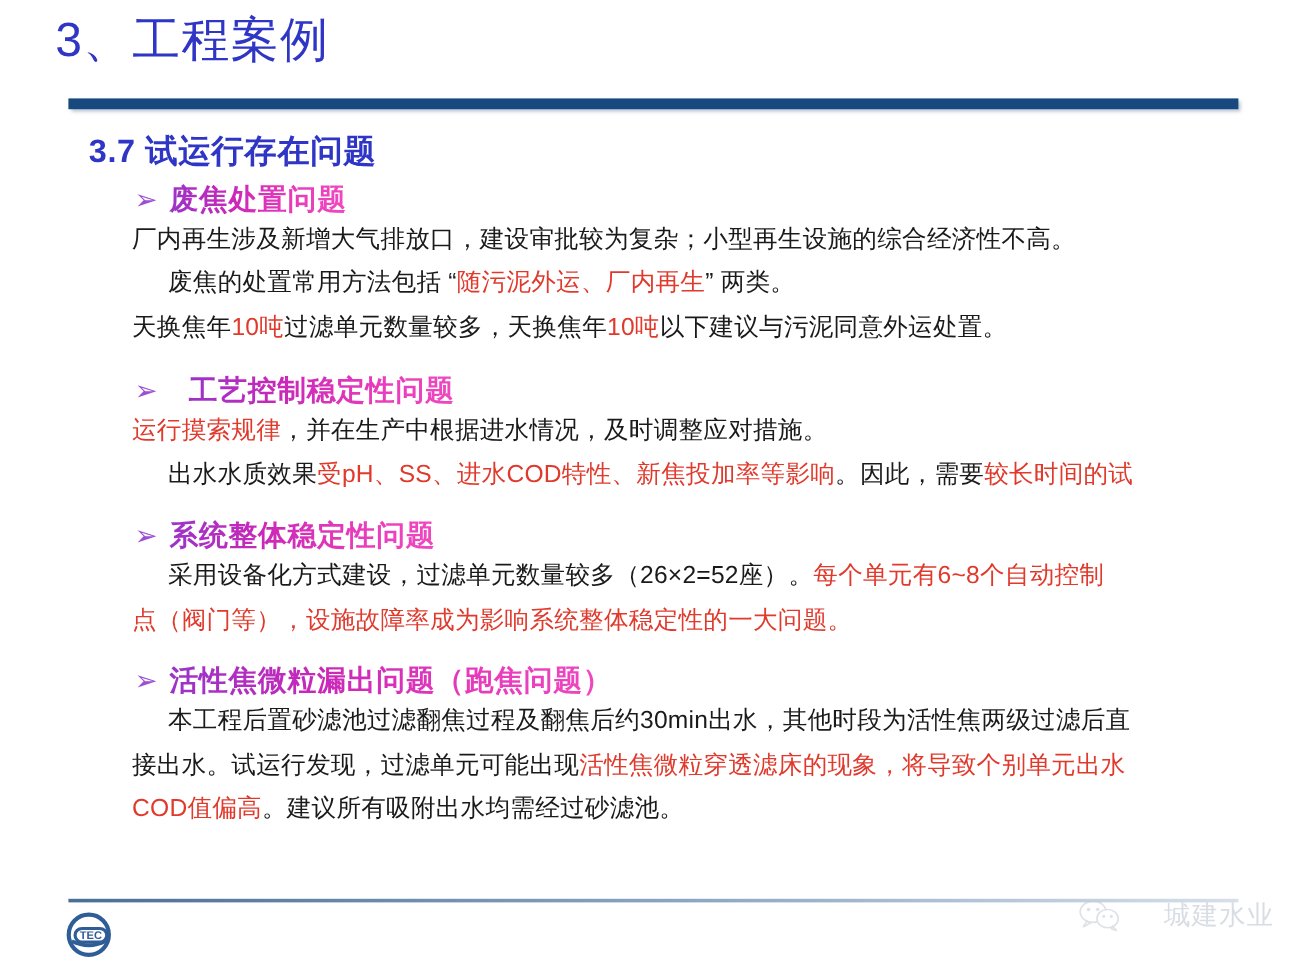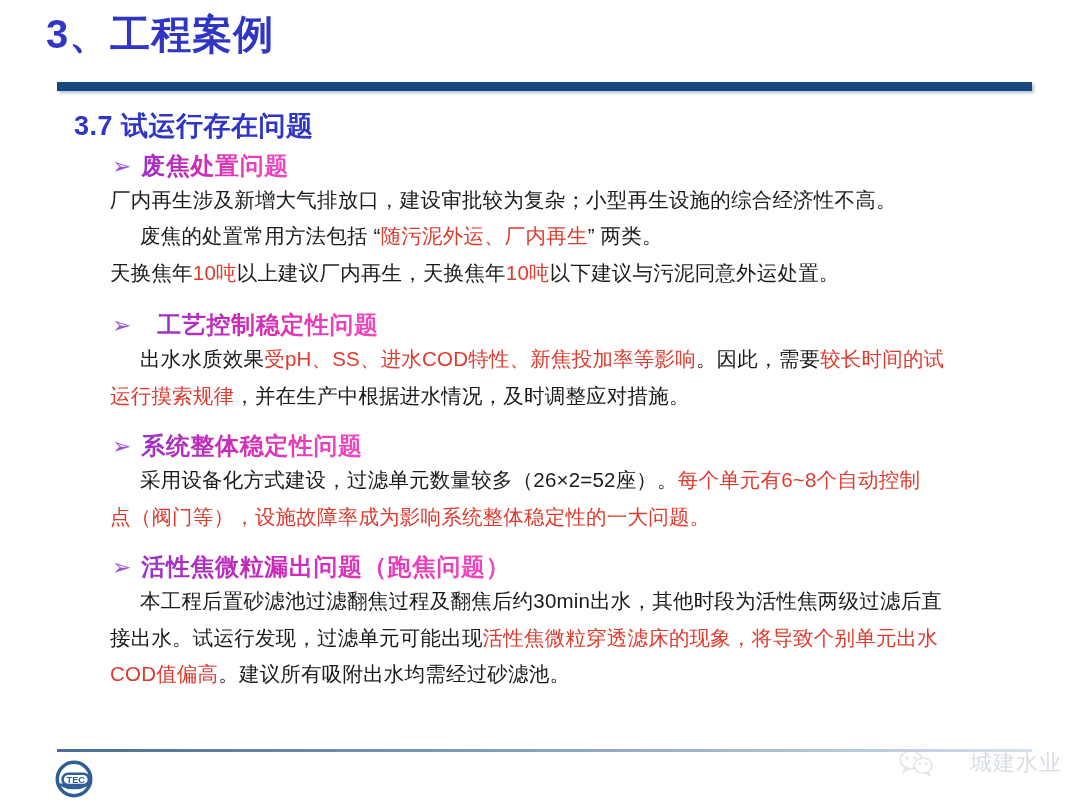--- a/index.html
+++ b/index.html
@@ -17,21 +17,21 @@
     background: #ffffff;
     overflow: hidden;
   }
 
   
   .slide-title {
     position: absolute;
     left: 46px;
     top: 14px;
     font-size: 40px;
-    font-weight: bold;
+    font-weight: normal;
     color: #2f35c4;
     letter-spacing: 1px;
     line-height: 1.0;
     white-space: nowrap;
   }
   .title-rule {
     position: absolute;
     left: 57px;
     top: 82px;
     width: 975px;
@@ -157,29 +157,29 @@
   <div class="section-head">3.7 试运行存在问题</div>
 
   <div class="content" id="content-root">
       <div class="blk" style="margin-top: 0px;">
         <div class="bullet-row" style="padding-left: 112px;">
           <span class="bullet-arrow">➢</span>
           <span class="bullet-title">废焦处置问题</span>
         </div>
         <div class="para ind0"><span>厂内再生涉及新增大气排放口，建设审批较为复杂；小型再生设施的综合经济性不高。</span></div>
         <div class="para ind1"><span>废焦的处置常用方法包括 “</span><span class="red">随污泥外运、厂内再生</span><span>” 两类。</span></div>
-        <div class="para ind0"><span>天换焦年</span><span class="red">10吨</span><span>以上建议厂内再生，天换焦年</span><span class="red">10吨</span><span>以下建议与污泥同意外运处置。</span></div>
+        <div class="para ind0"><span>天换焦年</span><span class="red">10吨</span><span>过滤单元数量较多，天换焦年</span><span class="red">10吨</span><span>以下建议与污泥同意外运处置。</span></div>
       </div>
       <div class="blk" style="margin-top: 18px;">
         <div class="bullet-row" style="padding-left: 112px;">
           <span class="bullet-arrow wide">➢</span>
           <span class="bullet-title">工艺控制稳定性问题</span>
         </div>
+        <div class="para ind0"><span class="red">运行摸索规律</span><span>，并在生产中根据进水情况，及时调整应对措施。</span></div>
         <div class="para ind1"><span>出水水质效果</span><span class="red">受pH、SS、进水COD特性、新焦投加率等影响</span><span>。因此，需要</span><span class="red">较长时间的试</span></div>
-        <div class="para ind0"><span class="red">运行摸索规律</span><span>，并在生产中根据进水情况，及时调整应对措施。</span></div>
       </div>
       <div class="blk" style="margin-top: 16px;">
         <div class="bullet-row" style="padding-left: 112px;">
           <span class="bullet-arrow">➢</span>
           <span class="bullet-title">系统整体稳定性问题</span>
         </div>
         <div class="para ind1"><span>采用设备化方式建设，过滤单元数量较多（26×2=52座）。</span><span class="red">每个单元有6~8个自动控制</span></div>
         <div class="para ind0"><span class="red">点（阀门等），设施故障率成为影响系统整体稳定性的一大问题。</span></div>
       </div>
       <div class="blk" style="margin-top: 16px;">

